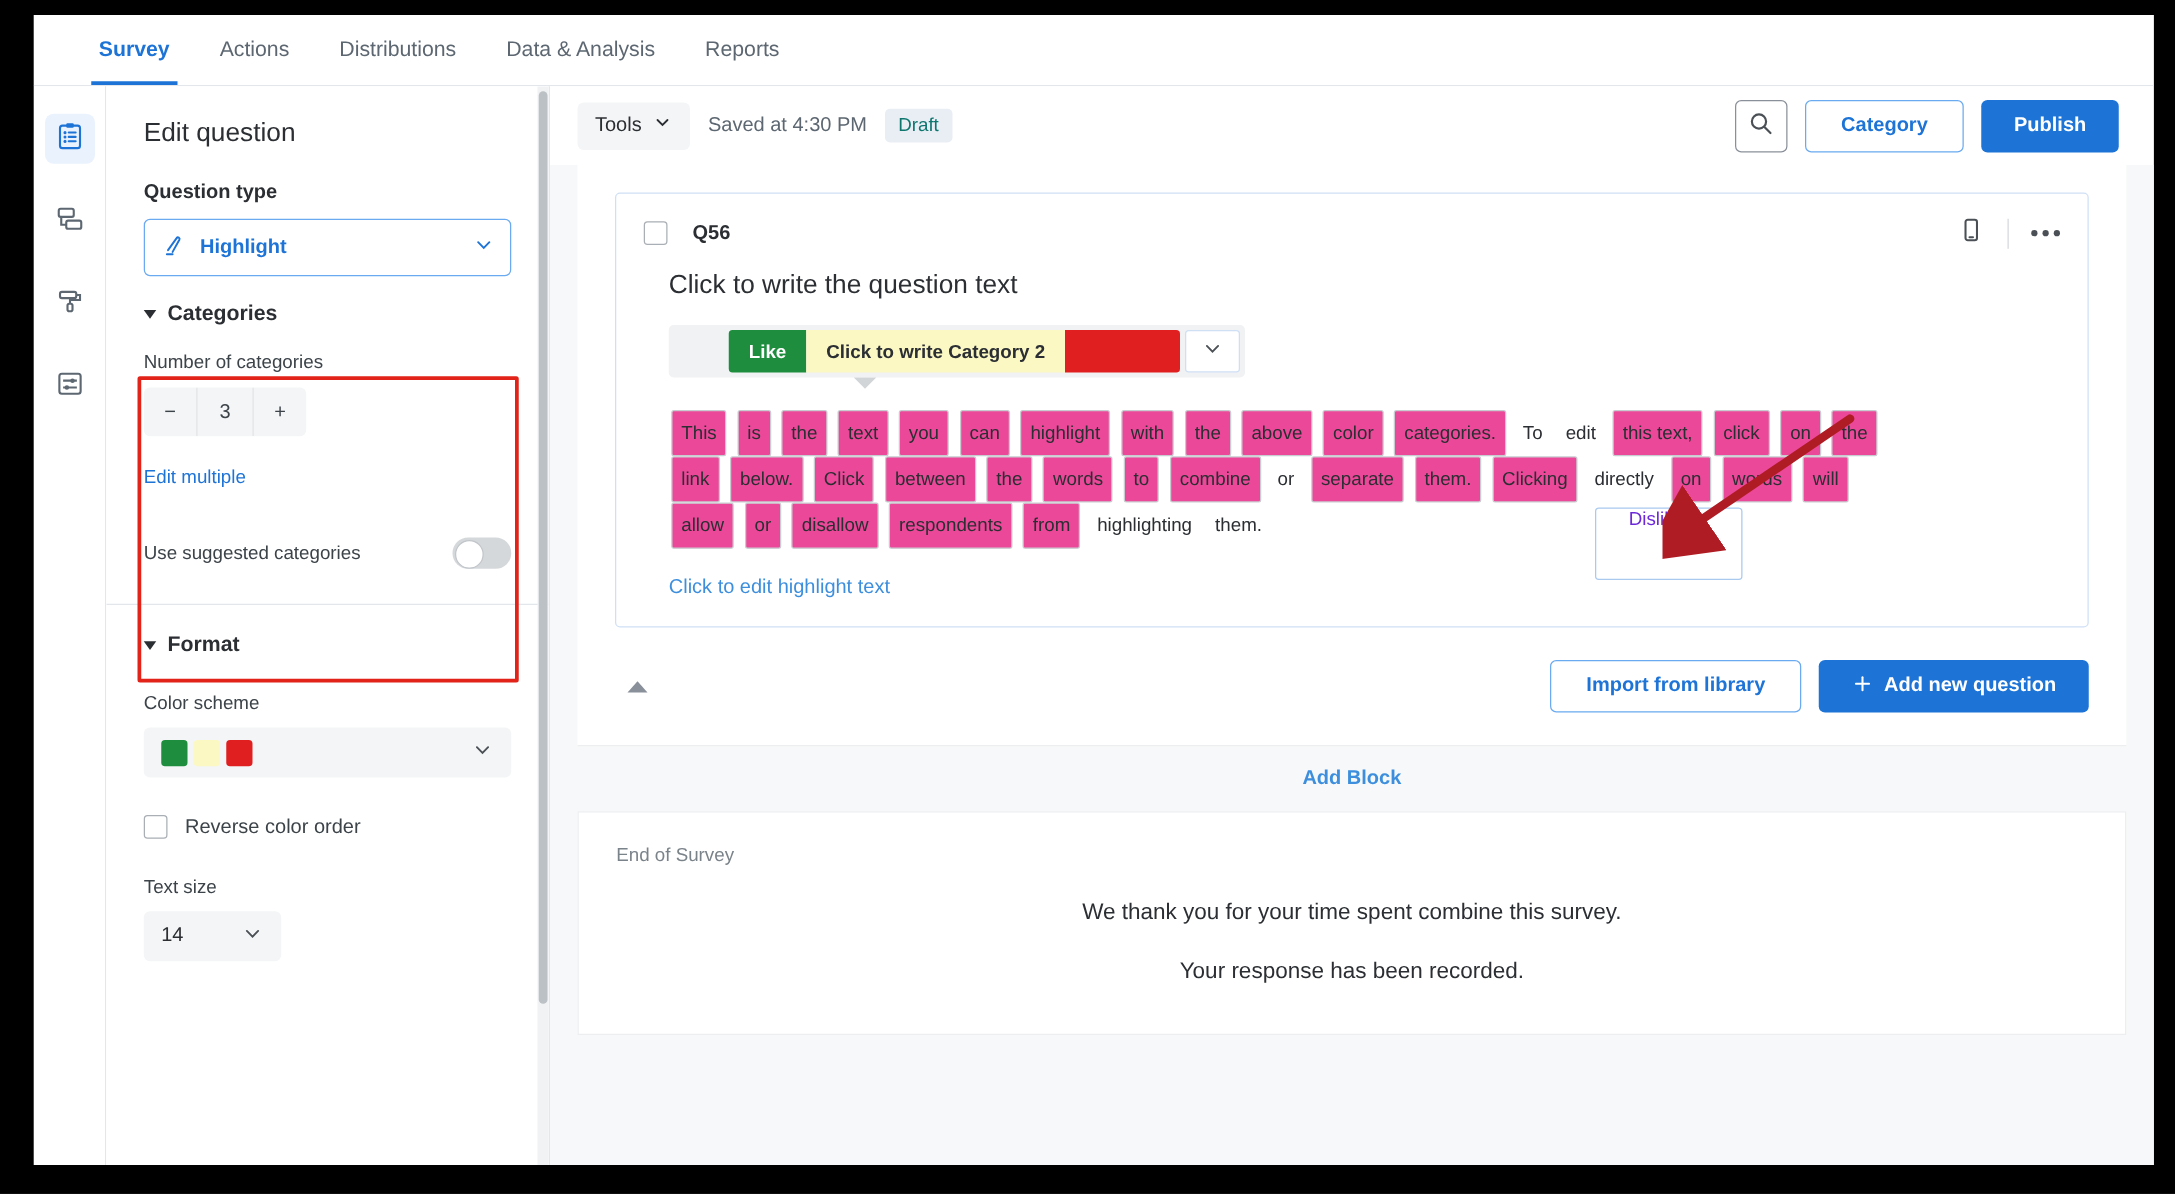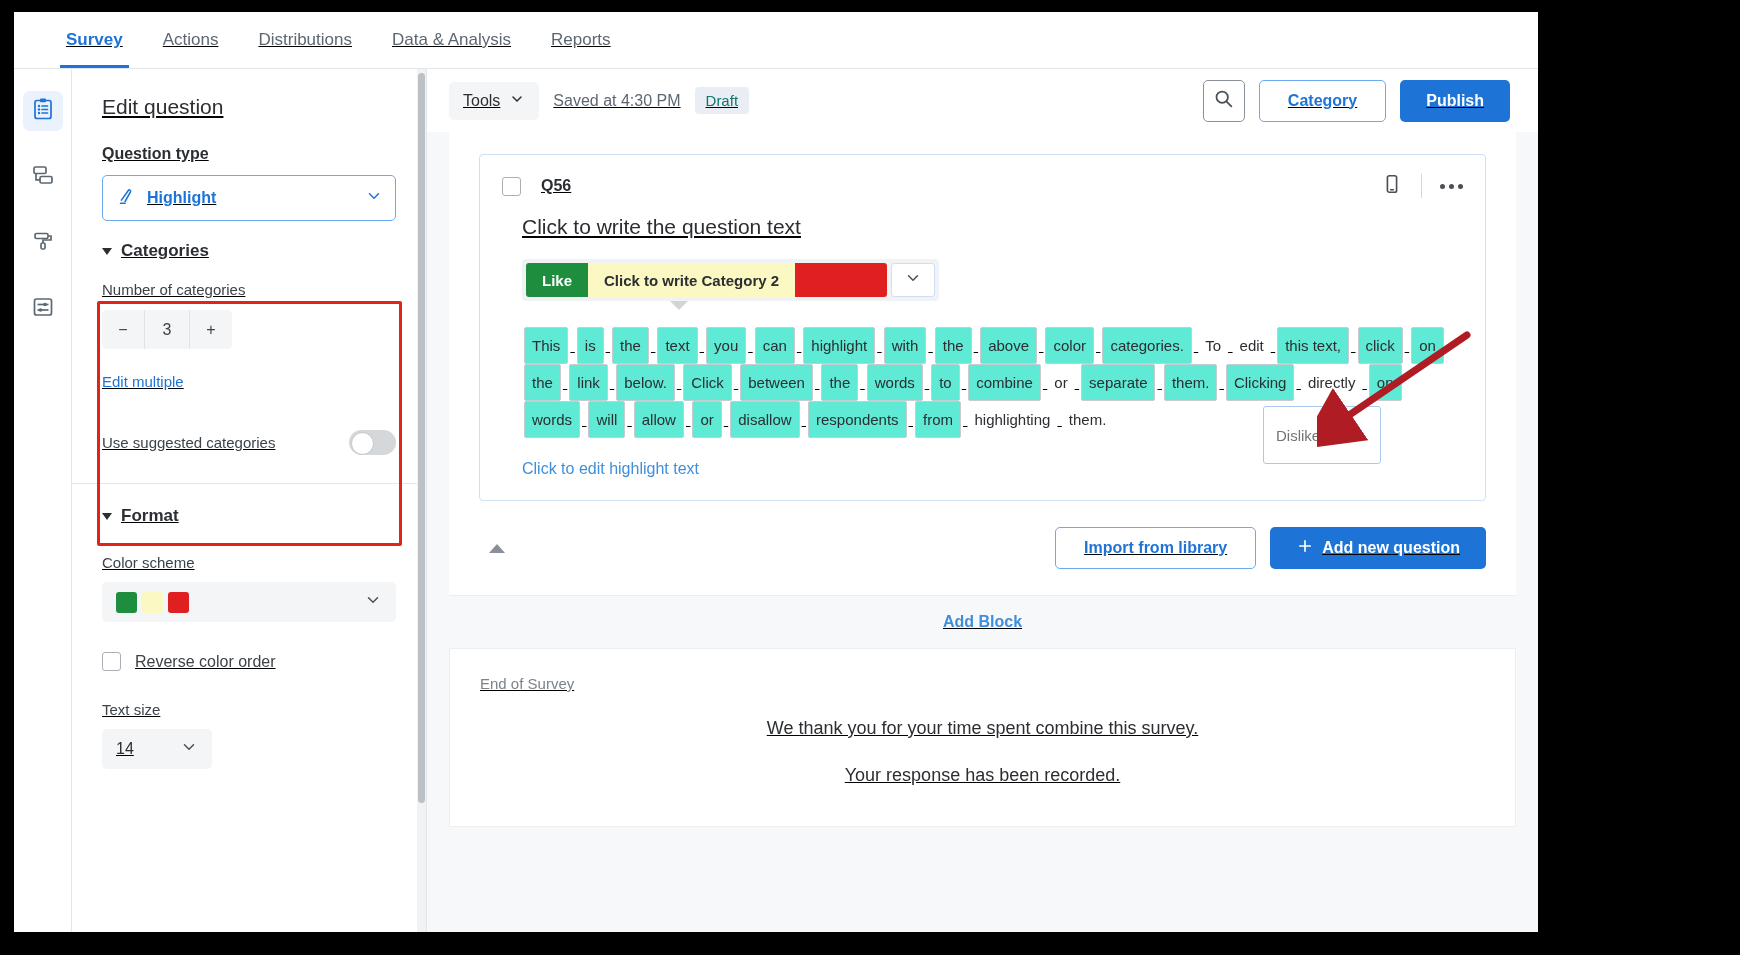--- a/index.html
+++ b/index.html
@@ -4,25 +4,24 @@
 <style>
   * { box-sizing: border-box; margin: 0; padding: 0; }
   html, body {
     width: 1740px; height: 955px;
     background: #000;
     font-family: "Liberation Sans", sans-serif;
     overflow: hidden;
   }
   .screen {
     position: absolute;
-    left: 14px; top: 12px;
-    width: 1524px; height: 920px;
+    left: 27px; top: 12px;
+    width: 1696px; height: 920px;
     background: #fff;
     overflow: hidden;
-    text-decoration: underline;
   }
 
   
   .topnav {
     height: 57px;
     background: #fff;
     border-bottom: 1px solid #e3e6ea;
     display: flex;
     align-items: stretch;
     padding-left: 32px;
@@ -253,21 +252,21 @@
     border-radius: 4px;
     padding: 4px;
     position: relative;
   }
   .cat-pill {
     display: flex; align-items: center; justify-content: center;
     height: 34px; padding: 0 16px;
     font-size: 15px; font-weight: bold;
     cursor: pointer;
   }
-  .cat-1 { background: #1e8e3e; color: #fff; border-radius: 3px 0 0 3px; }
+  .cat-1 { background: #1e8e3e; color: #fff; border-radius: 3px 0 0 3px; margin-left: 44px; }
   .cat-2 { background: #fbf8c4; color: #2b2e32; }
   .cat-3 { background: #e02020; color: #fff; border-radius: 0 3px 3px 0; width: 92px; }
   .cat-caret {
     width: 44px; background: #fff;
     border: 1px solid #cfe0f5; border-radius: 3px;
     display: flex; align-items: center; justify-content: center;
     margin-left: 4px; cursor: pointer;
   }
   .cat-pointer {
     position: absolute;
@@ -278,35 +277,35 @@
     border-top: 9px solid #d2d5d8;
   }
 
   .popup {
     position: absolute;
     left: 836px; top: 274px;
     width: 118px; height: 58px;
     background: #fff;
     border: 1px solid #a9c9ef;
     border-radius: 3px;
-    display: flex; align-items: center;
-    padding-left: 12px;
-    font-size: 15px; color: #737373;
+    display: flex; align-items: flex-start;
+    padding-left: 26px;
+    font-size: 15px; color: #6d28d9;
     z-index: 5;
   }
 
   .hl-text { margin: 26px 0 0 20px; max-width: 1000px; line-height: 31px; }
   .hl-text span { font-size: 15px; color: #2b2e32; }
   .w-box {
     display: inline-block;
     border: 1px solid #c8ccd0;
     border-radius: 2px;
     padding: 2px 7px;
     margin: 0 2px;
-    background: #5eead4;
+    background: #ec4899;
     cursor: pointer;
   }
   .w-plain { display: inline-block; padding: 2px 5px; margin: 0 2px; }
 
   .edit-hl { color: #3d8fdd; font-size: 16px; margin: 22px 0 0 20px; display: inline-block; cursor: pointer; }
 
   .block-actions { display: flex; align-items: center; margin-top: 26px; }
   .collapse-caret {
     width: 0; height: 0;
     border-left: 8px solid transparent;

